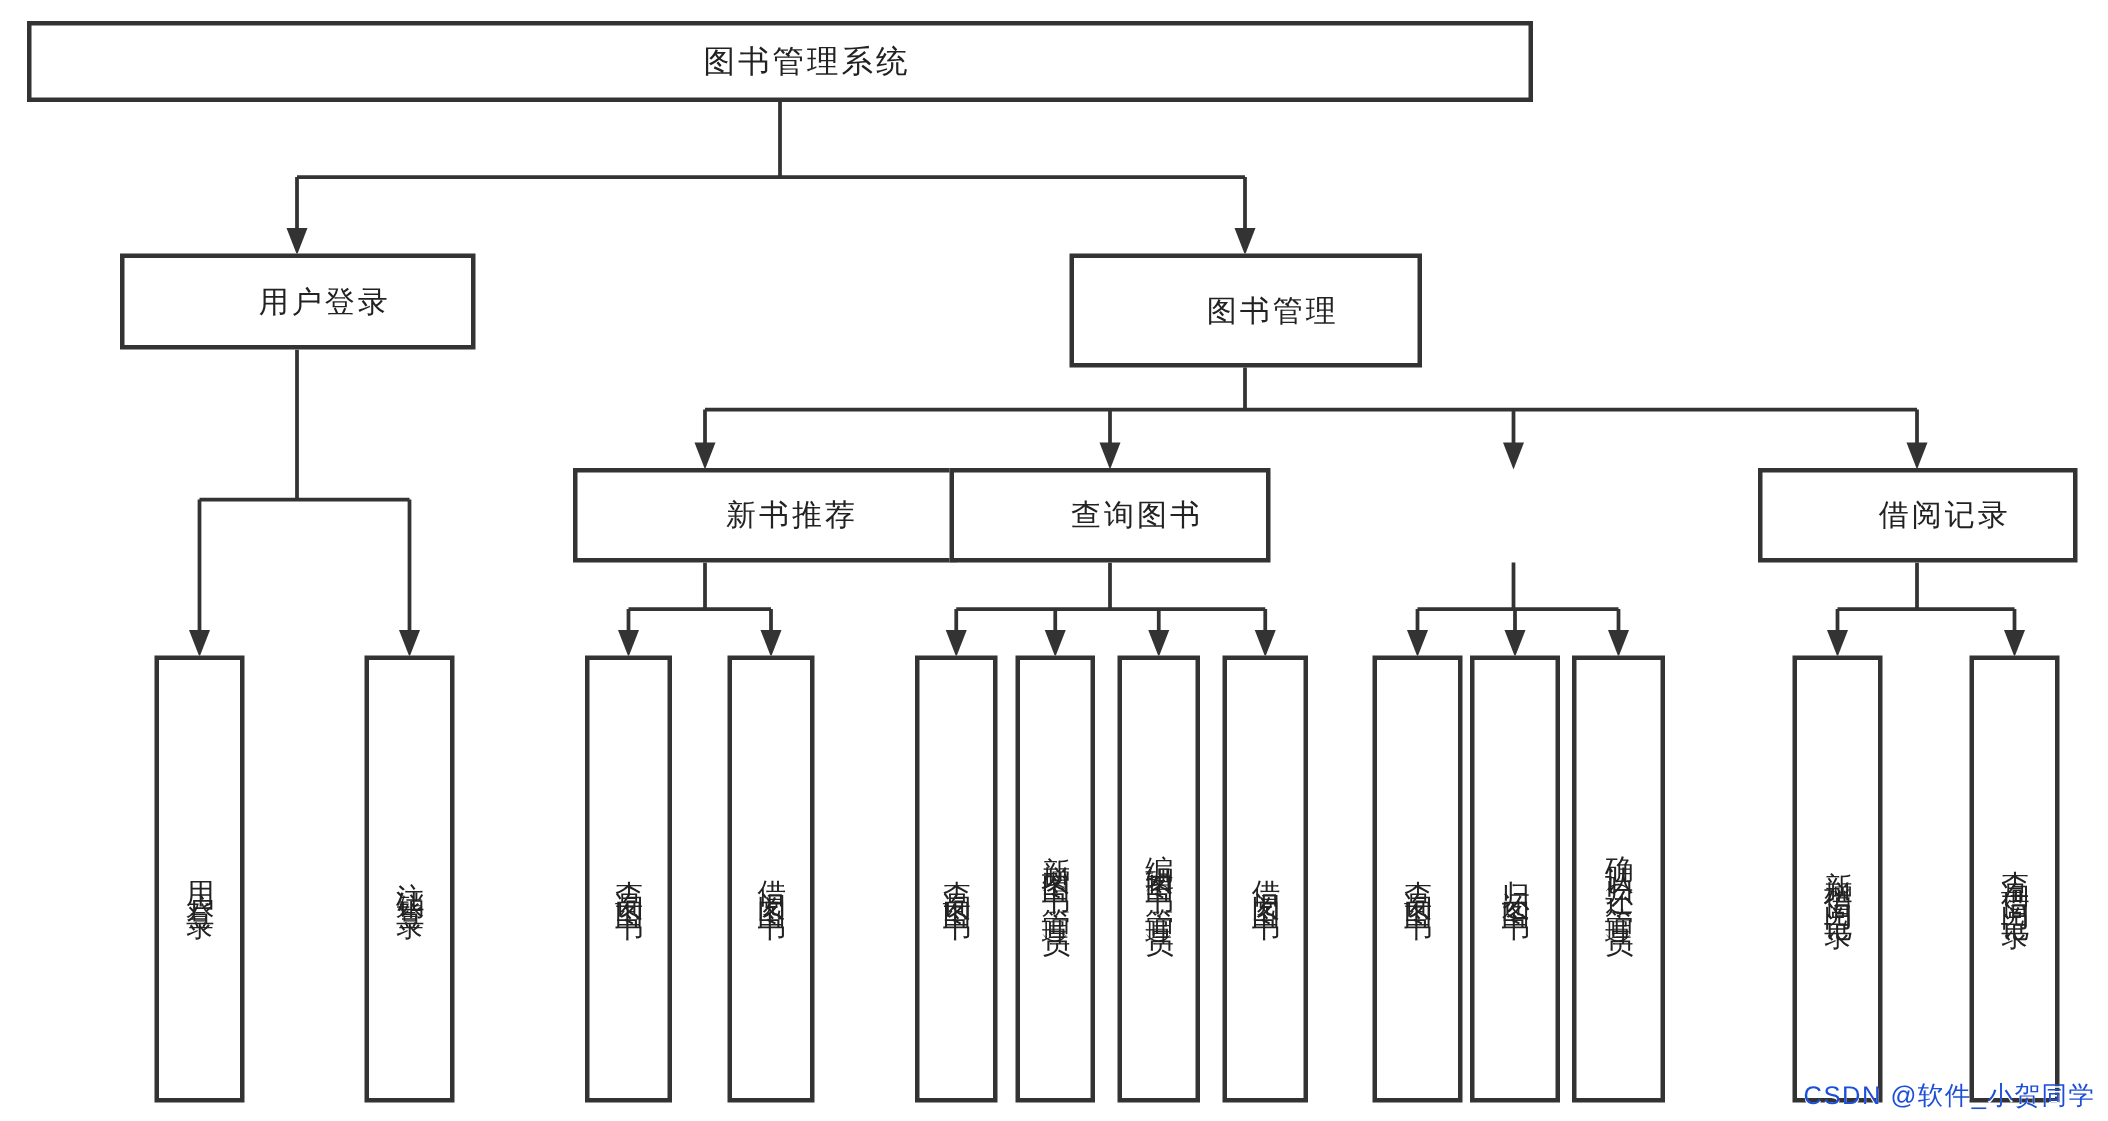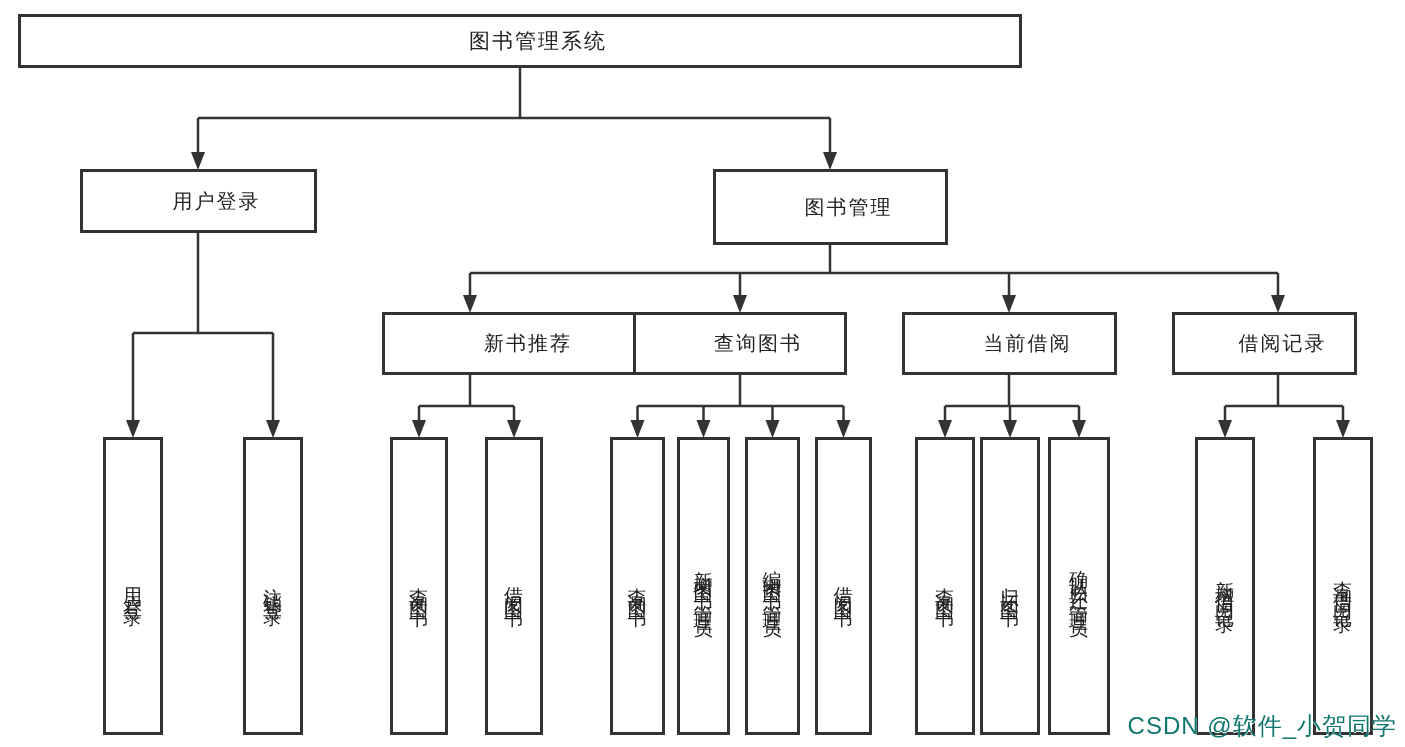--- a/index.html
+++ b/index.html
@@ -28,23 +28,23 @@
     background:#ffffff;
     border:3px solid #333333;
     writing-mode:vertical-rl;
     display:flex;align-items:center;justify-content:center;
     font-size:19px;letter-spacing:7px;color:#222222;
     line-height:1;
   }
   .watermark{
     position:absolute;
     right:8px;bottom:5px;
-    font-size:24px;
+    font-size:17px;
     letter-spacing:1px;
-    color:#0f766e;
+    color:#1d4ed8;
     text-shadow:0 1px 0 #ffffff;
   }
 </style>
 </head>
 <body>
 
 <div id="canvas">
 
   <svg id="connectors" width="1405" height="747" viewBox="0 0 1405 747">
     <g stroke="#333333" stroke-width="2.5" fill="none">
@@ -86,22 +86,21 @@
     </g>
   </svg>
 
   <div class="hbox root" style="left:18px;top:14px;width:1004px;height:54px;">图书管理系统</div>
 
   <div class="hbox" style="left:80px;top:169px;width:237px;height:64px;">用户登录</div>
   <div class="hbox" style="left:713px;top:169px;width:235px;height:76px;">图书管理</div>
 
   <div class="hbox" style="left:363px;top:312px;width:256px;height:63px;margin-left:19px;">新书推荐</div>
   <div class="hbox" style="left:633px;top:312px;width:214px;height:63px;">查询图书</div>
-  <div class="hbox" style="left:902px;top:312px;width:215px;height:63px;">当前借阅</div>
-  <div class="hbox" style="left:1172px;top:312px;width:185px;height:63px;">借阅记录</div>
+  <div class="hbox" style="left:1172px;top:312px;width:213px;height:63px;">借阅记录</div>
 
   <div class="vbox" style="left:103px;top:437px;width:60px;height:298px;">用户登录</div>
   <div class="vbox" style="left:243px;top:437px;width:60px;height:298px;">注销登录</div>
 
   <div class="vbox" style="left:390px;top:437px;width:58px;height:298px;">查询图书</div>
   <div class="vbox" style="left:485px;top:437px;width:58px;height:298px;">借阅图书</div>
 
   <div class="vbox" style="left:610px;top:437px;width:55px;height:298px;">查询图书</div>
   <div class="vbox" style="left:677px;top:437px;width:53px;height:298px;">新增图书（管理员）</div>
   <div class="vbox" style="left:745px;top:437px;width:55px;height:298px;">编辑图书（管理员）</div>

